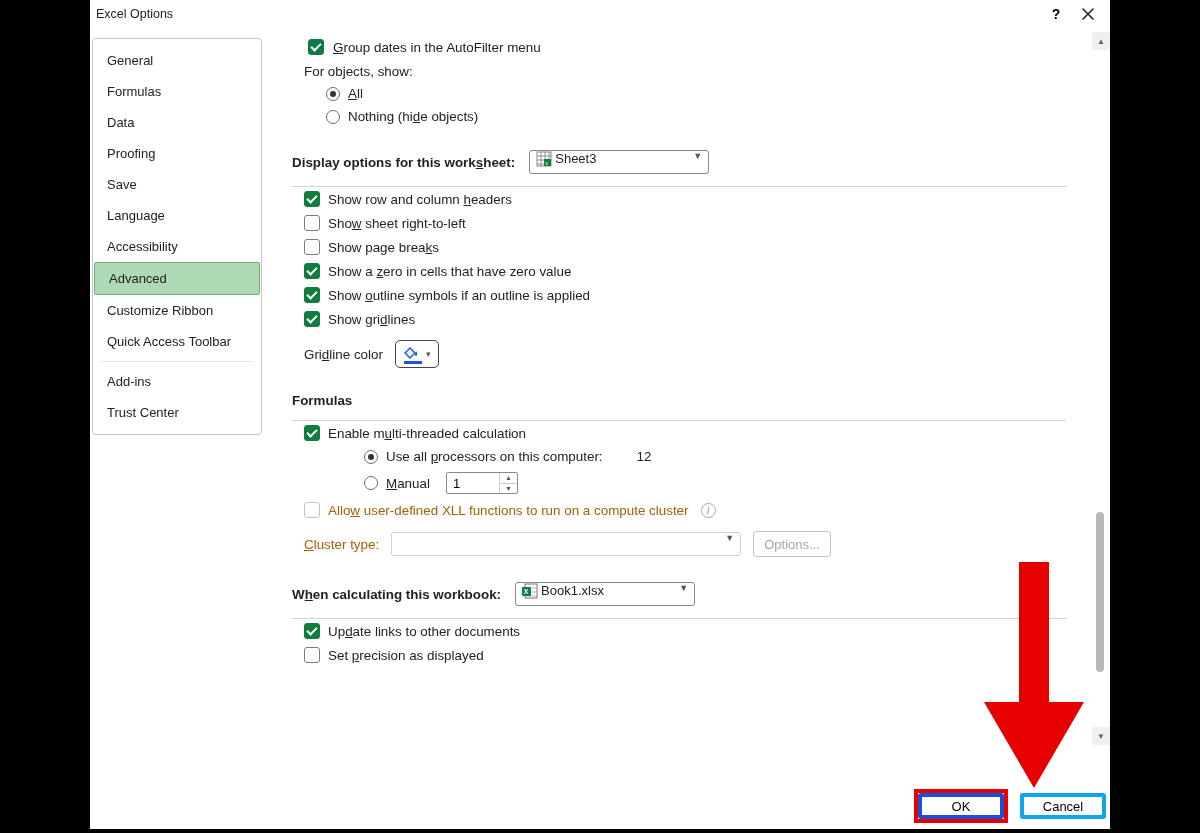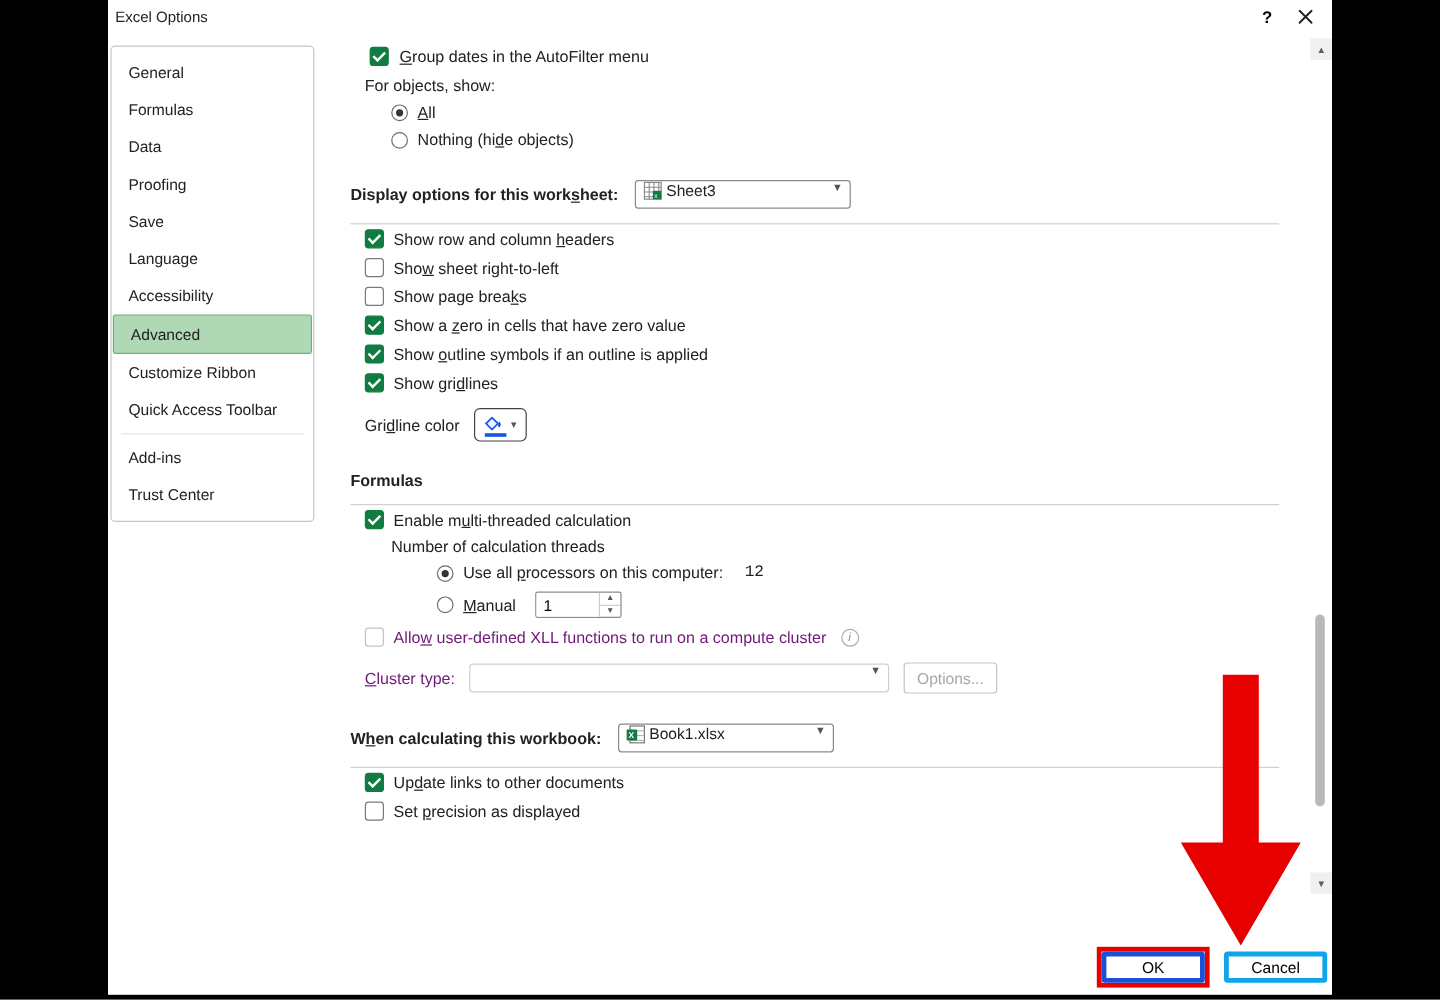--- a/index.html
+++ b/index.html
@@ -157,21 +157,21 @@
       cursor: pointer;
     }
     .color-swatch {
       width: 18px; height: 14px; position: relative;
     }
     .bucket { position: absolute; width: 16px; height: 12px; }
     .bucket svg { width: 16px; height: 12px; }
     .under { position: absolute; left: 0; bottom: -3px; width: 18px; height: 3px; background: #1a56db; }
     .color-caret { font-size: 9px; color: #555; }
 
-    .disabled { color: #701a75; }
+    .disabled { color: #a16207; }
     .dd-disabled { border-color: #d0d0d0; color: #a7a7a7; }
 
     .info-icon {
       display: inline-flex; width: 15px; height: 15px;
       border: 1px solid #aaa; border-radius: 50%;
       align-items: center; justify-content: center;
       font-size: 10px; color: #888; font-style: italic;
       margin-left: 4px;
     }
 
@@ -333,25 +333,24 @@
 
           <div class="section-head">
               <span class="lbl">Formulas</span>
             </div>
           <div class="section-rule"></div>
 
           <div class="indent check-row">
               <input type="checkbox" checked="" style="">
               <span>Enable m<span class="u">u</span>lti-threaded calculation</span>
             </div>
-          <div class="indent2">Number of calculation threads</div>
           <div class="indent3 radio-row">
             <input type="radio" name="thr" checked="" style="">
             <span>Use all <span class="u">p</span>rocessors on this computer:</span>
-            <span style="margin-left:10px;font-family:Liberation Mono, monospace;">12</span>
+            <span style="margin-left:26px;">12</span>
           </div>
           <div class="indent3 radio-row">
             <input type="radio" name="thr" style="">
             <span><span class="u">M</span>anual</span>
             <span class="spin" style="margin-left:8px;">
               <input value="1" style="">
               <span class="spins">
                   <div>▲</div>
                   <div>▼</div>
                 </span>

